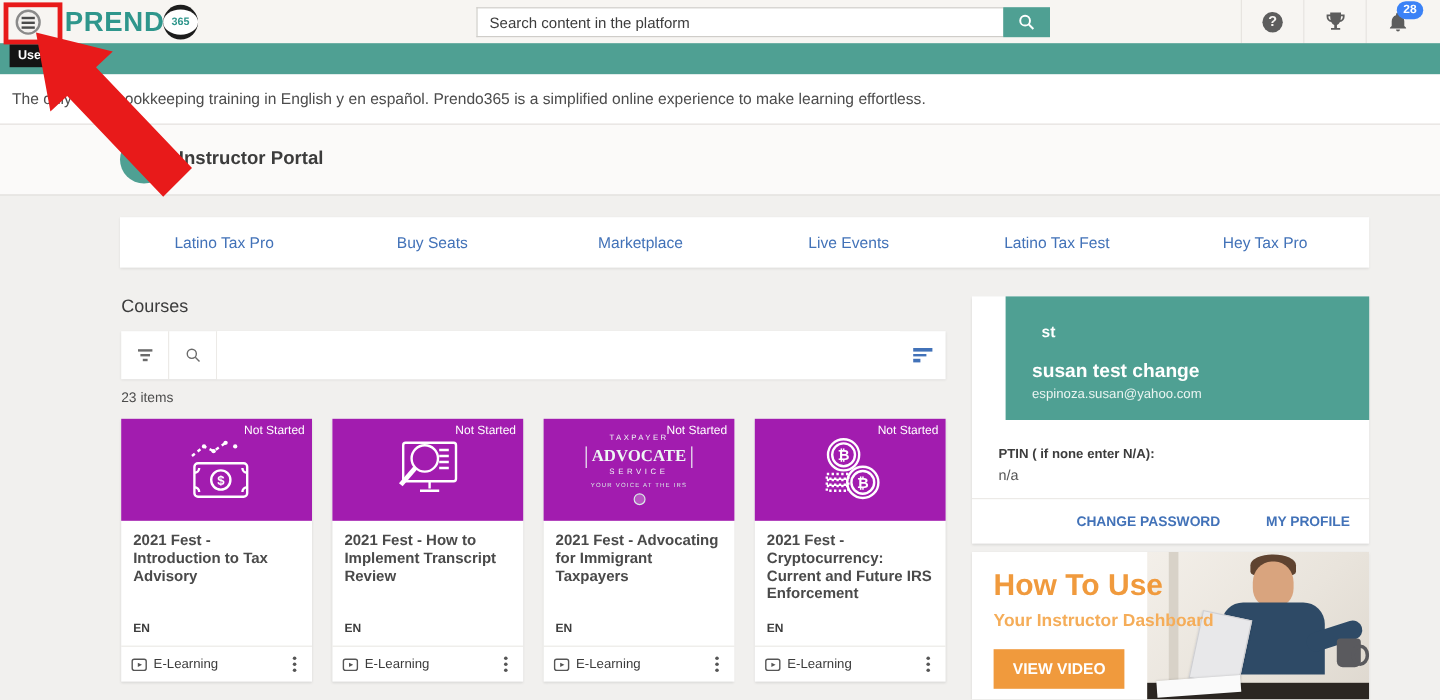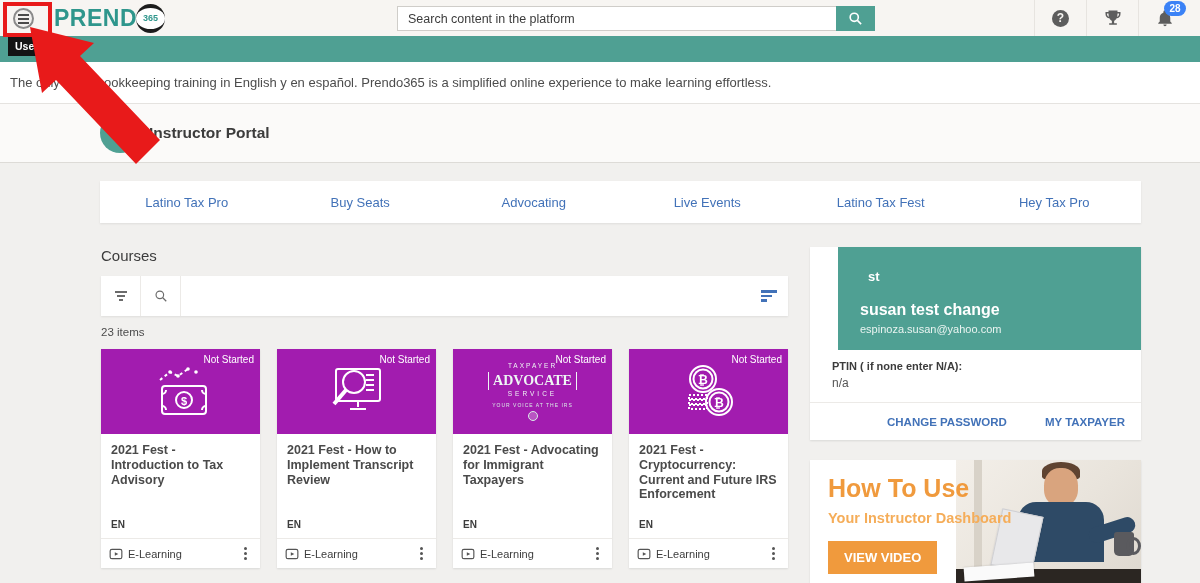--- a/index.html
+++ b/index.html
@@ -81,21 +81,21 @@
   .tas .t3 { font-size:6.5px; letter-spacing:3px; }
   .tas .t4 { font-size:5px; letter-spacing:1px; margin-top:3px; color:#d9ebe7; }
   .tas .seal { width:10px; height:10px; border-radius:50%; border:1px solid #d9ebe7; margin:3px auto 0; background:rgba(255,255,255,0.25); }
 
   
   .profile-card { position:absolute; top:247px; left:810px; width:331px; background:#fff; box-shadow:0 1px 2px rgba(0,0,0,0.1); }
   .profile-head { height:103px; background:#4fa093; color:#fff; padding:22px 22px 0 22px;margin-left:28px; }
   .profile-initials { font-size:13px; font-weight:bold; margin-left:8px; }
   .profile-name { font-size:16px; font-weight:bold; margin-top:17px; }
   .profile-email { font-size:11px; margin-top:4px; color:#eaf4f1; }
-  .profile-info { display:flex; padding:10px 22px 12px 22px; }
+  .profile-info { display:flex; padding:23px 22px 12px 22px; }
   .pcol { width:50%; }
   .plabel { font-size:11px; font-weight:bold; color:#3c3c3c; }
   .pvalue { font-size:12px; color:#555; margin-top:4px; }
   .profile-actions { border-top:1px solid #eceae7; height:38px; display:flex; align-items:center; justify-content:flex-end; gap:38px; padding-right:16px; }
   .plink { font-size:11.5px; font-weight:bold; color:#4272b8; cursor:pointer; }
 
   .howto-card { position:absolute; top:460px; left:810px; width:331px; height:123px; background:#fff; box-shadow:0 1px 2px rgba(0,0,0,0.1); overflow:hidden; }
   .howto-title { position:absolute; left:18px; top:14px; font-size:25px; font-weight:bold; color:#f09a3d; }
   .howto-sub { position:absolute; left:18px; top:50px; font-size:14.5px; font-weight:bold; color:#f5ad59; }
   .howto-btn { position:absolute; left:18px; top:81px; background:#f09a3d; color:#fff; border:none; font-size:13px; font-weight:bold;
@@ -178,21 +178,21 @@
       <svg width="20" height="20" viewBox="0 0 24 24" fill="#ffffff">
         <path d="M12 3.5 21 11h-2.6v9.5h-4.3v-6h-4.2v6H5.6V11H3z"></path>
       </svg>
     </div>
     <span class="portal-title">Instructor Portal</span>
   </div>
 
   <div class="nav-card">
     <div class="nav-tab">Latino Tax Pro</div>
     <div class="nav-tab">Buy Seats</div>
-    <div class="nav-tab">Advocating</div>
+    <div class="nav-tab">Marketplace</div>
     <div class="nav-tab">Live Events</div>
     <div class="nav-tab">Latino Tax Fest</div>
     <div class="nav-tab">Hey Tax Pro</div>
   </div>
 
   <div class="courses-heading">Courses</div>
 
   <div class="filter-bar">
     <div class="filter-cell">
       <span class="filter-glyph">
@@ -352,21 +352,21 @@
       <div class="profile-email">espinoza.susan@yahoo.com</div>
     </div>
     <div class="profile-info">
       <div class="pcol">
         <div class="plabel">PTIN ( if none enter N/A):</div>
         <div class="pvalue">n/a</div>
       </div>
     </div>
     <div class="profile-actions">
       <span class="plink">CHANGE PASSWORD</span>
-      <span class="plink">MY TAXPAYER</span>
+      <span class="plink">MY PROFILE</span>
     </div>
   </div>
 
   <div class="howto-card">
     <div class="photo">
       <div class="win"></div>
       <div class="hair"></div>
         <div class="head"></div>
         <div class="body"></div>
       <div class="arm"></div>

